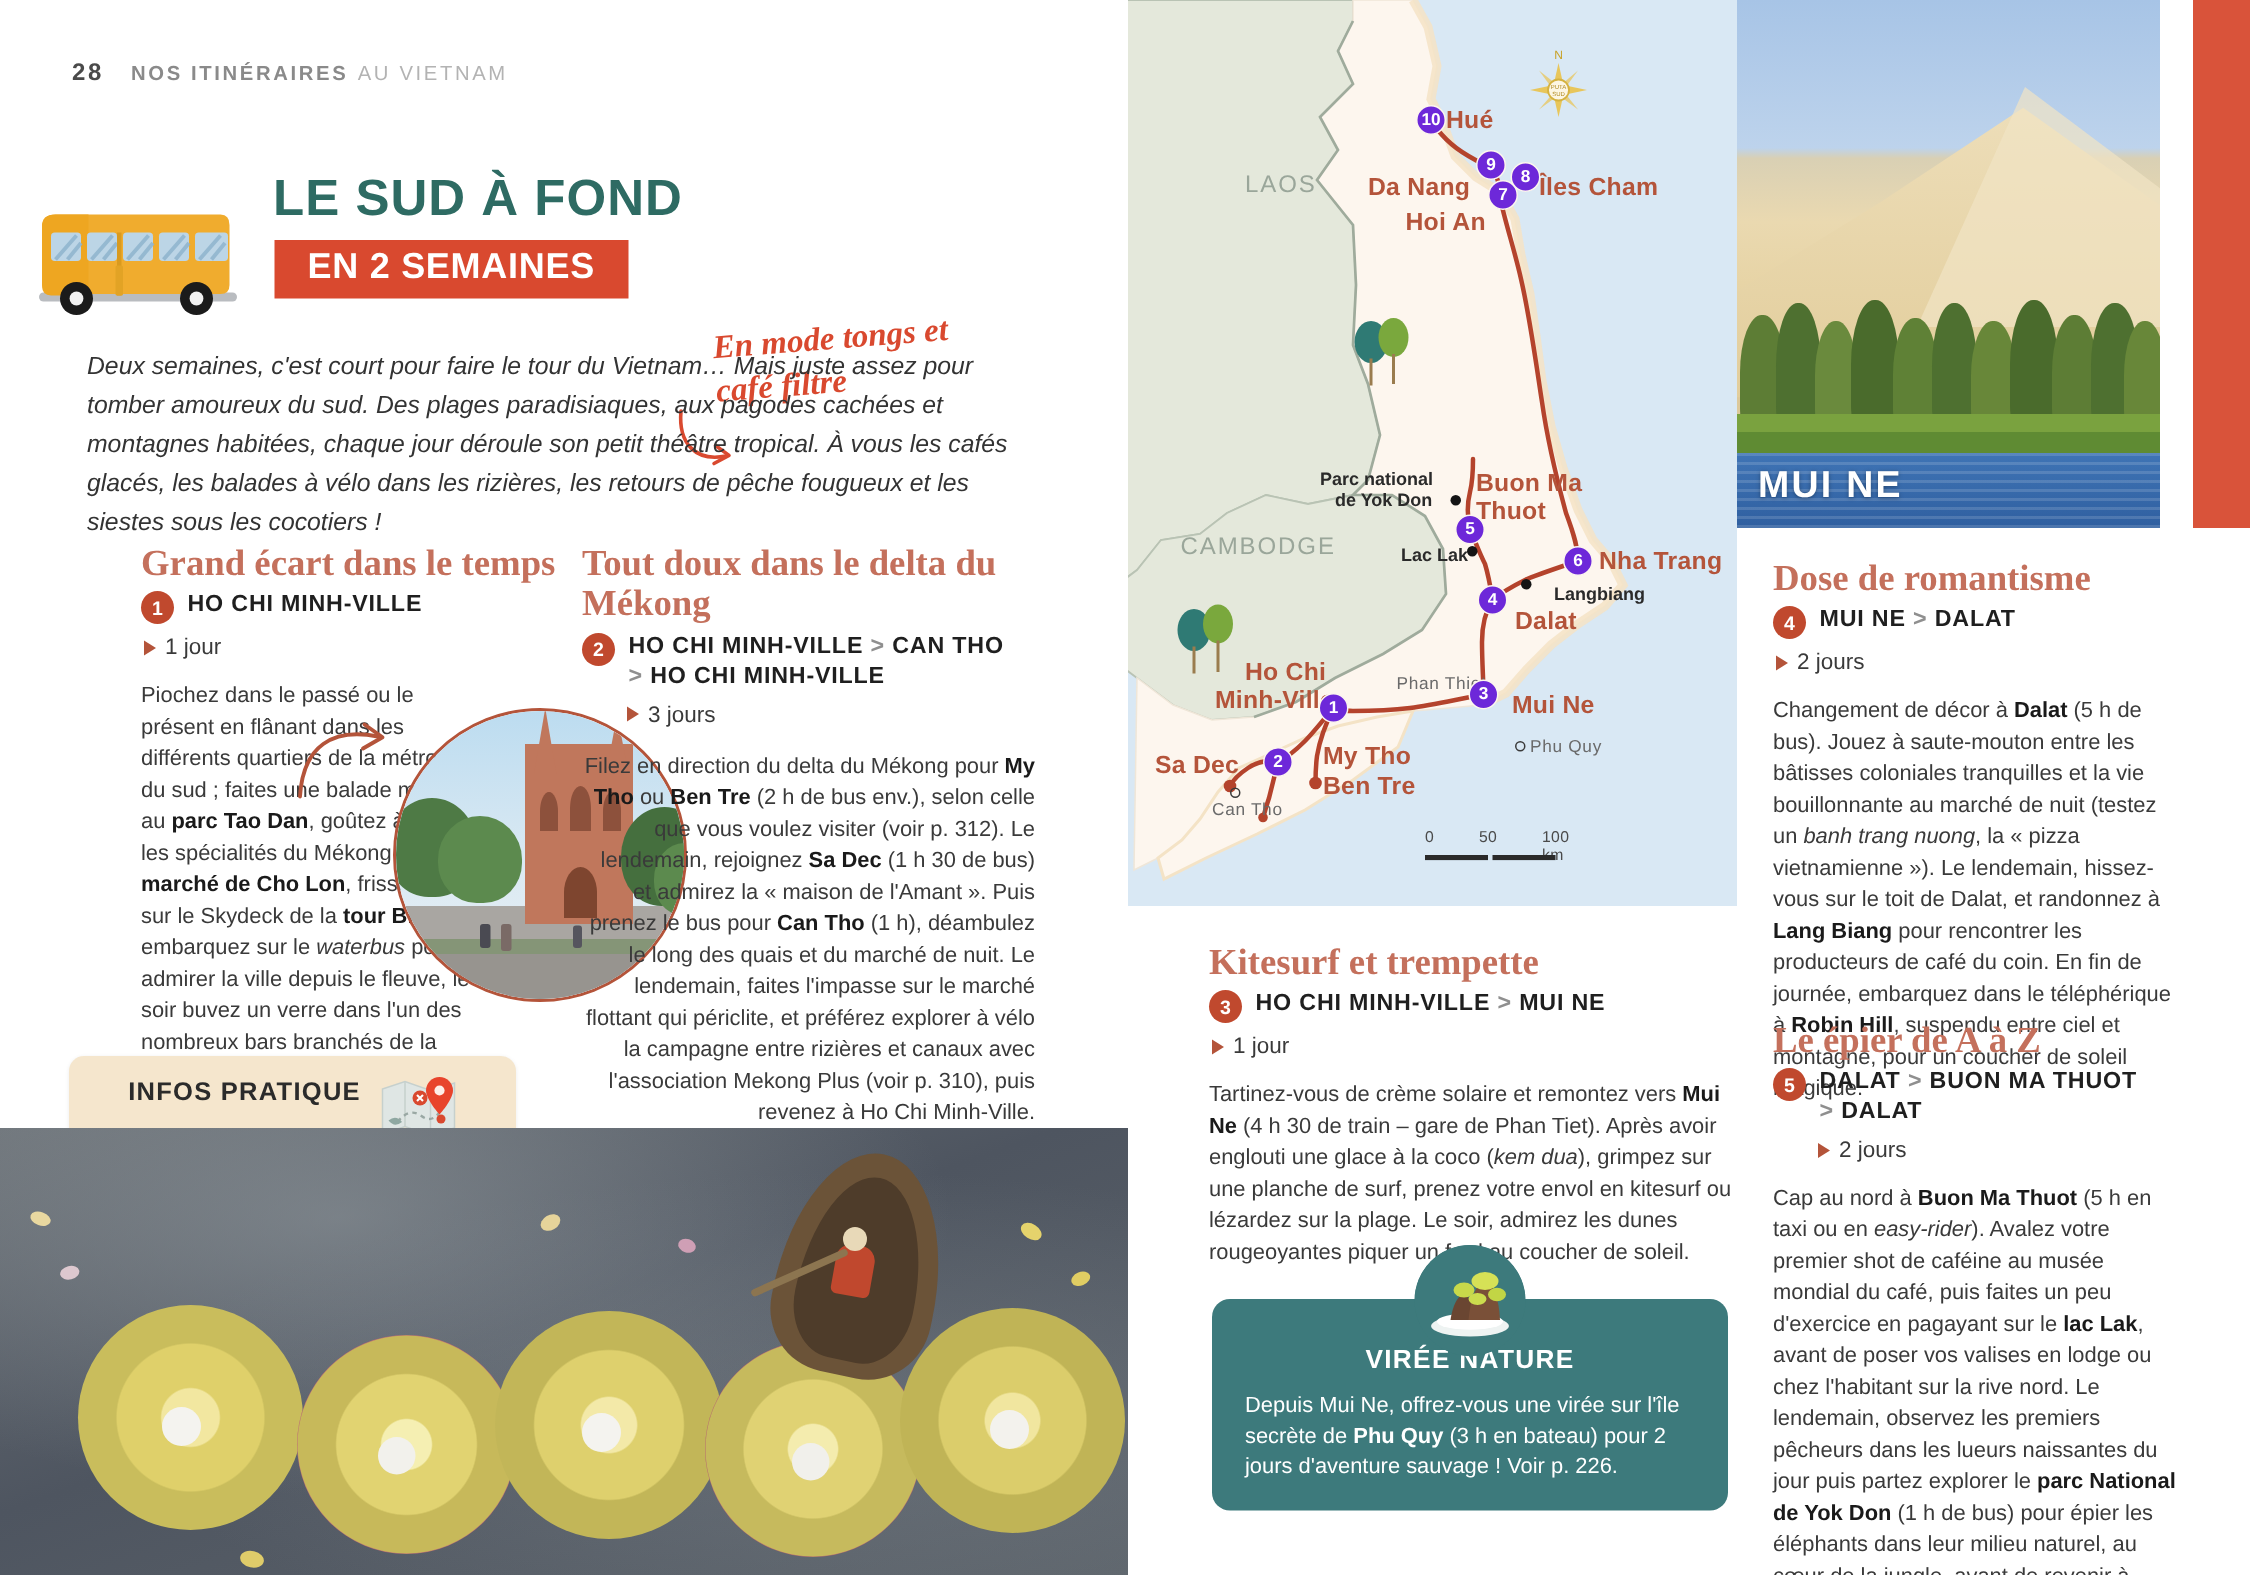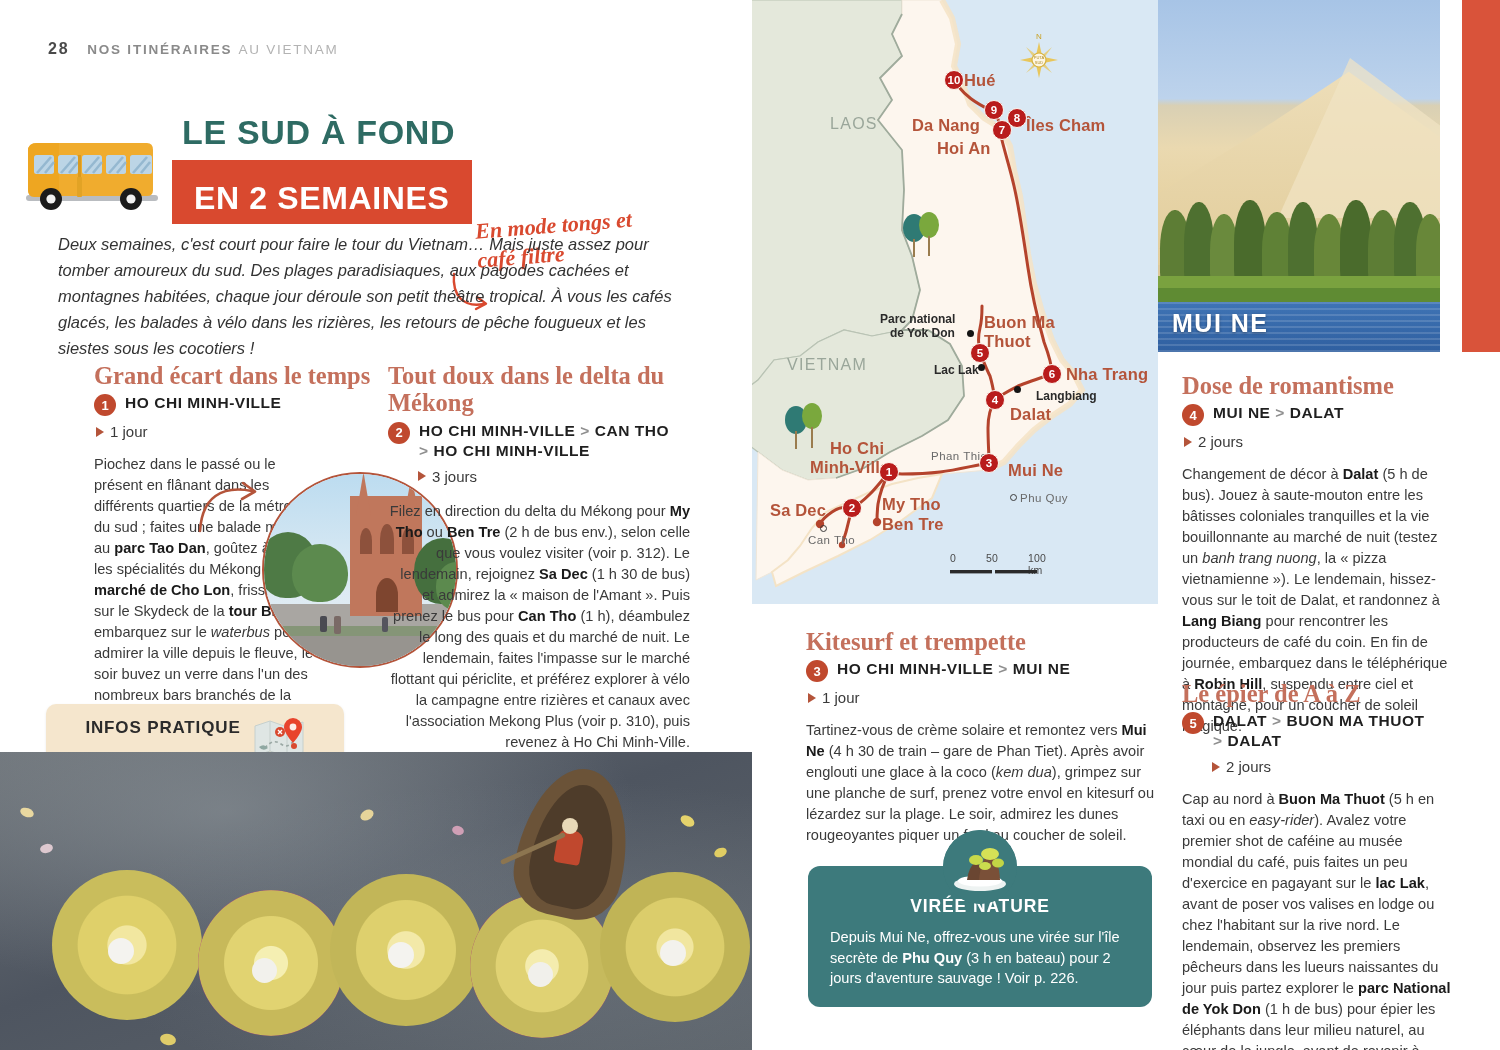--- a/index.html
+++ b/index.html
@@ -26,24 +26,24 @@
 
   
   #title-block{position:absolute;left:10px;top:105px;width:700px;height:120px;}
   #bus{position:absolute;left:8px;top:28px;width:150px;height:82px;}
   #main-title{
     position:absolute;left:172px;top:8px;
     font-size:34px;font-weight:bold;letter-spacing:.02em;
     color:#2e6b63;font-family:"Liberation Sans",sans-serif;
   }
   #subtitle-banner{
-    position:absolute;left:162px;top:55px;
+    position:absolute;left:173px;top:55px;
     background:#d9492f;color:#ffffff;
-    font-size:32px;font-weight:bold;letter-spacing:.02em;
-    padding:20px 22px 7px 22px;
+    font-size:24px;font-weight:bold;letter-spacing:.02em;
+    padding:4px 22px 7px 22px;
     white-space:nowrap;
   }
   #handwrite{
     position:absolute;left:466px;top:104px;width:200px;
     font-family:"Liberation Serif",serif;
     font-style:italic;font-size:22px;line-height:1.32;
     color:#d9492f;transform:rotate(-4.5deg);font-weight:600;
   }
   #hand-arrow{position:absolute;left:440px;top:163px;}
 
@@ -141,21 +141,21 @@
     letter-spacing:.08em;white-space:nowrap;
   }
   .map-minor{
     position:absolute;color:#2a2a2a;font-size:11.5px;white-space:nowrap;
     line-height:1.18;
   }
   .map-minor.bold{font-weight:bold;font-size:12px;}
   .map-minor.gray{color:#6a6a6a;letter-spacing:.04em;}
   .mk{
     position:absolute;width:20px;height:20px;border-radius:50%;
-    background:#b91c1c;border:1.6px solid #fdf6ee;color:#fff;
+    background:#6d28d9;border:1.6px solid #fdf6ee;color:#fff;
     font-size:11.5px;font-weight:bold;
     display:flex;align-items:center;justify-content:center;
     box-sizing:border-box;
   }
   .dot{position:absolute;width:7px;height:7px;border-radius:50%;background:#141414;}
   .odot{position:absolute;width:7px;height:7px;border-radius:50%;border:1.6px solid #3a3a3a;box-sizing:border-box;}
   .treeicon{position:absolute;}
 
   
   #photo-muine{
@@ -423,21 +423,21 @@
         <path d="M10 30 L29 26 L48 30 L29 34 Z"></path>
         <path d="M16 17 L30 28 L42 43 L27 32 Z" opacity=".75"></path>
         <path d="M42 17 L29 28 L16 43 L31 32 Z" opacity=".75"></path>
       </g>
       <circle cx="29" cy="30" r="7" fill="#fdf6e2" stroke="#d5b23f" stroke-width="1.2"></circle>
       <text x="29" y="29" text-anchor="middle" font-size="4" fill="#b08a20" font-family="Liberation Sans, sans-serif">PUTA</text>
       <text x="29" y="34" text-anchor="middle" font-size="4" fill="#b08a20" font-family="Liberation Sans, sans-serif">SUD</text>
     </svg>
 
     <div class="map-country" style="left:78px;top:115px;">LAOS</div>
-    <div class="map-country" style="left:35px;top:356px;">VIETNAM</div>
+    <div class="map-country" style="left:35px;top:356px;">CAMBODGE</div>
 
     <div class="map-city big" style="left:212px;top:72px;">Hué</div>
     <div class="map-city big" style="left:160px;top:117px;">Da Nang</div>
     <div class="map-city big" style="left:274px;top:117px;">Îles Cham</div>
     <div class="map-city big" style="left:185px;top:140px;">Hoi An</div>
     <div class="map-city big" style="left:232px;top:314px;text-align:center;">Buon Ma</div>
     <div class="map-city big" style="left:232px;top:333px;">Thuot</div>
     <div class="map-city big" style="left:314px;top:366px;">Nha Trang</div>
     <div class="map-city big" style="left:258px;top:406px;">Dalat</div>
     <div class="map-city big" style="left:78px;top:440px;">Ho Chi</div>

